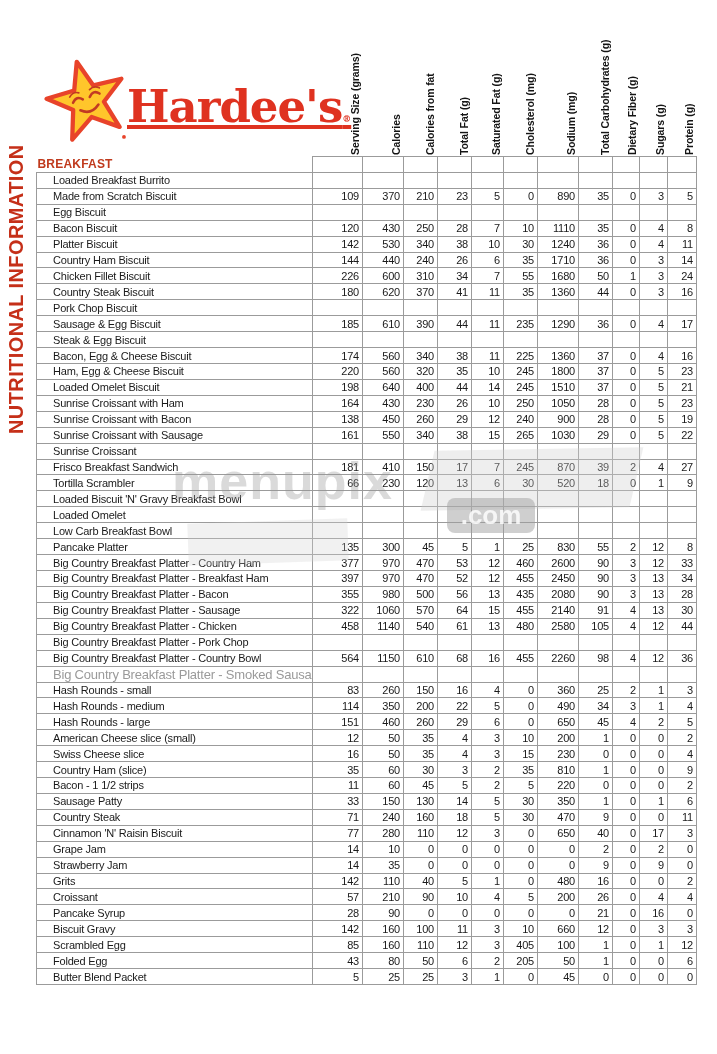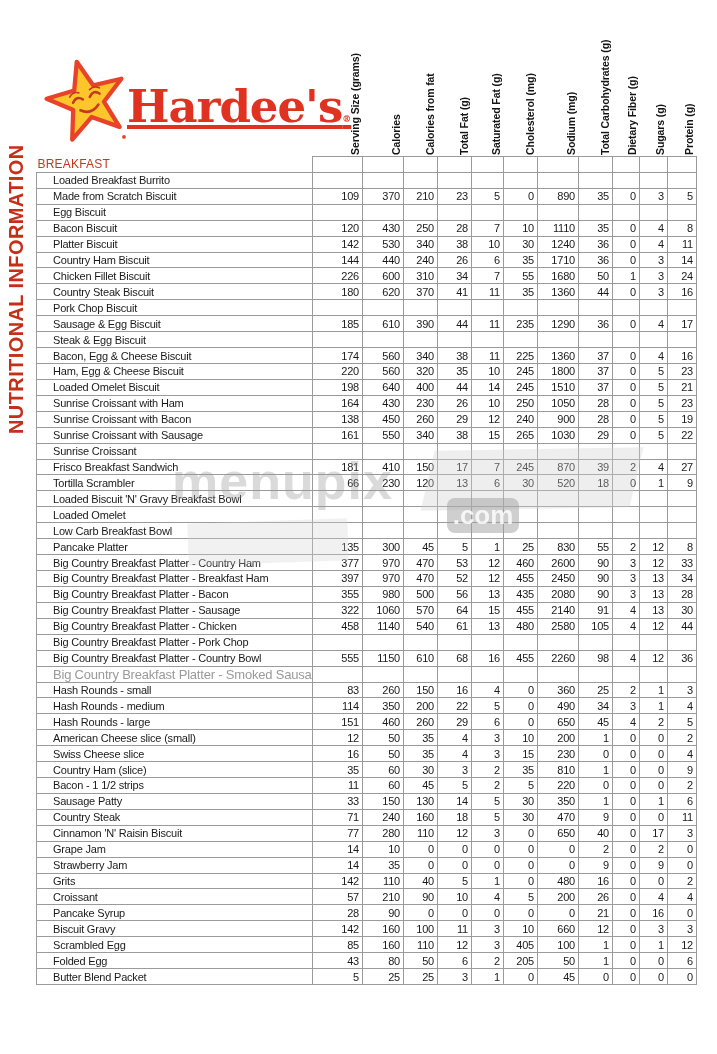--- a/index.html
+++ b/index.html
@@ -35,35 +35,35 @@
   }
   table.nutrition td {
     border:1px solid #9b9b9b; height:14.93px; padding:0;
     font-size:11px; color:#1a1a1a; letter-spacing:-0.2px;
     white-space:nowrap; overflow:hidden; vertical-align:middle;
   }
   table.nutrition td.name { padding-left:16px; }
   table.nutrition td.num  { text-align:right; padding-right:3px; }
   table.nutrition tr.muted td { color:#9a9a9a; font-size:13px; }
   table.nutrition tr.label-row td.sec {
-    border:none; font-size:12px; font-weight:normal; color:#c03a1d;
+    border:none; font-size:12px; font-weight:bold; color:#c03a1d;
     letter-spacing:0.2px; padding-left:1px;
   }
   
   .wm { position:absolute; pointer-events:none; }
   .wm-blob1 { left:428px; top:449px; width:208px; height:60px;
     background:rgba(205,205,205,0.35); transform:skewX(-14deg) rotate(-1deg); }
   .wm-blob2 { left:188px; top:521px; width:160px; height:42px;
     background:rgba(210,210,210,0.30); transform:rotate(-2deg); }
   .wm-text {
     left:172px; top:451px; font-size:52px; font-weight:bold;
     color:rgba(150,150,150,0.35); letter-spacing:1px; white-space:nowrap;
   }
   .wm-com {
-    left:447px; top:498px; width:72px; height:35px; border-radius:8px;
+    left:447px; top:498px; width:88px; height:35px; border-radius:8px;
     background:rgba(160,160,160,0.50); color:rgba(250,250,250,0.90);
     font-size:26px; font-weight:bold; text-align:center; line-height:35px;
   }
 </style>
 </head>
 <body>
 
 <div class="page">
 
   <div>
@@ -542,21 +542,21 @@
           <td class="num"></td>
           <td class="num"></td>
           <td class="num"></td>
           <td class="num"></td>
           <td class="num"></td>
           <td class="num"></td>
           <td class="num"></td>
         </tr>
         <tr>
           <td class="name">Big Country Breakfast Platter - Country Bowl</td>
-          <td class="num">555</td>
+          <td class="num">564</td>
           <td class="num">1150</td>
           <td class="num">610</td>
           <td class="num">68</td>
           <td class="num">16</td>
           <td class="num">455</td>
           <td class="num">2260</td>
           <td class="num">98</td>
           <td class="num">4</td>
           <td class="num">12</td>
           <td class="num">36</td>

